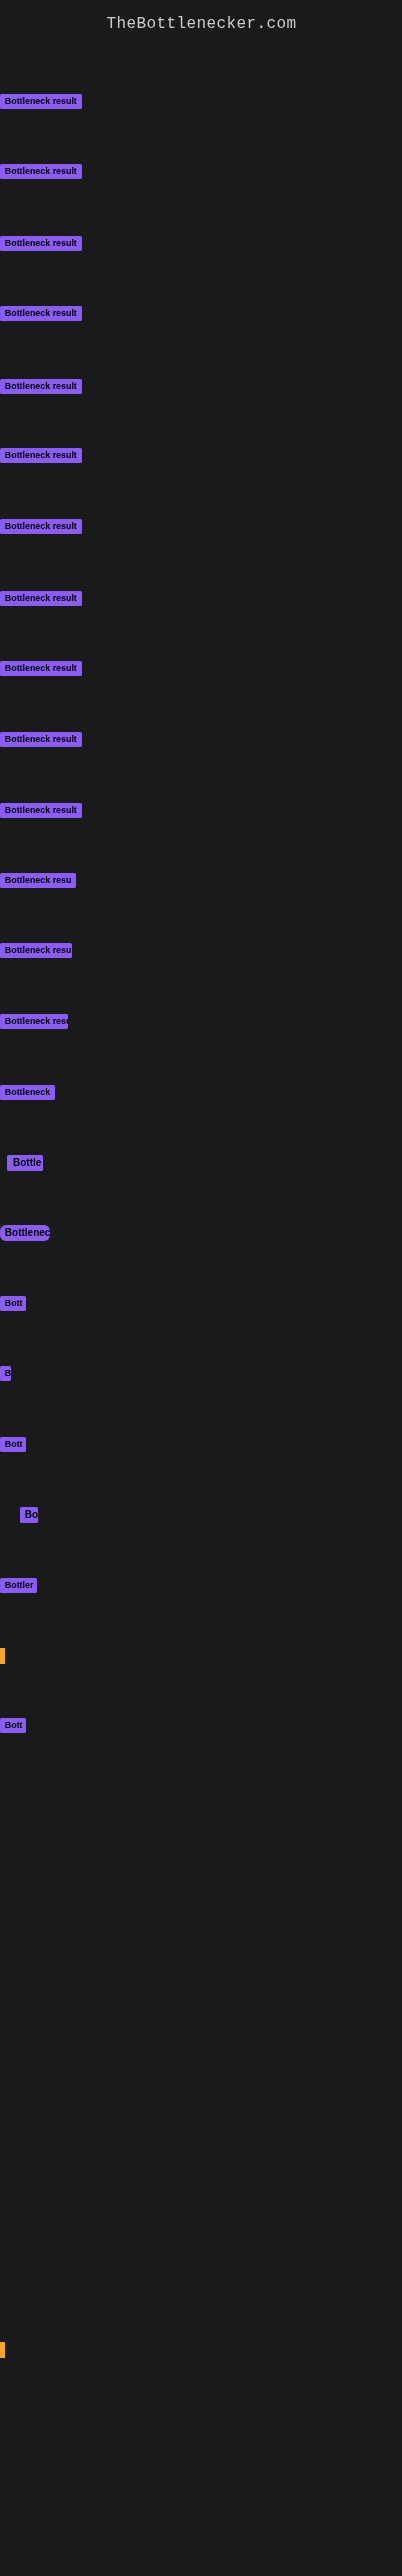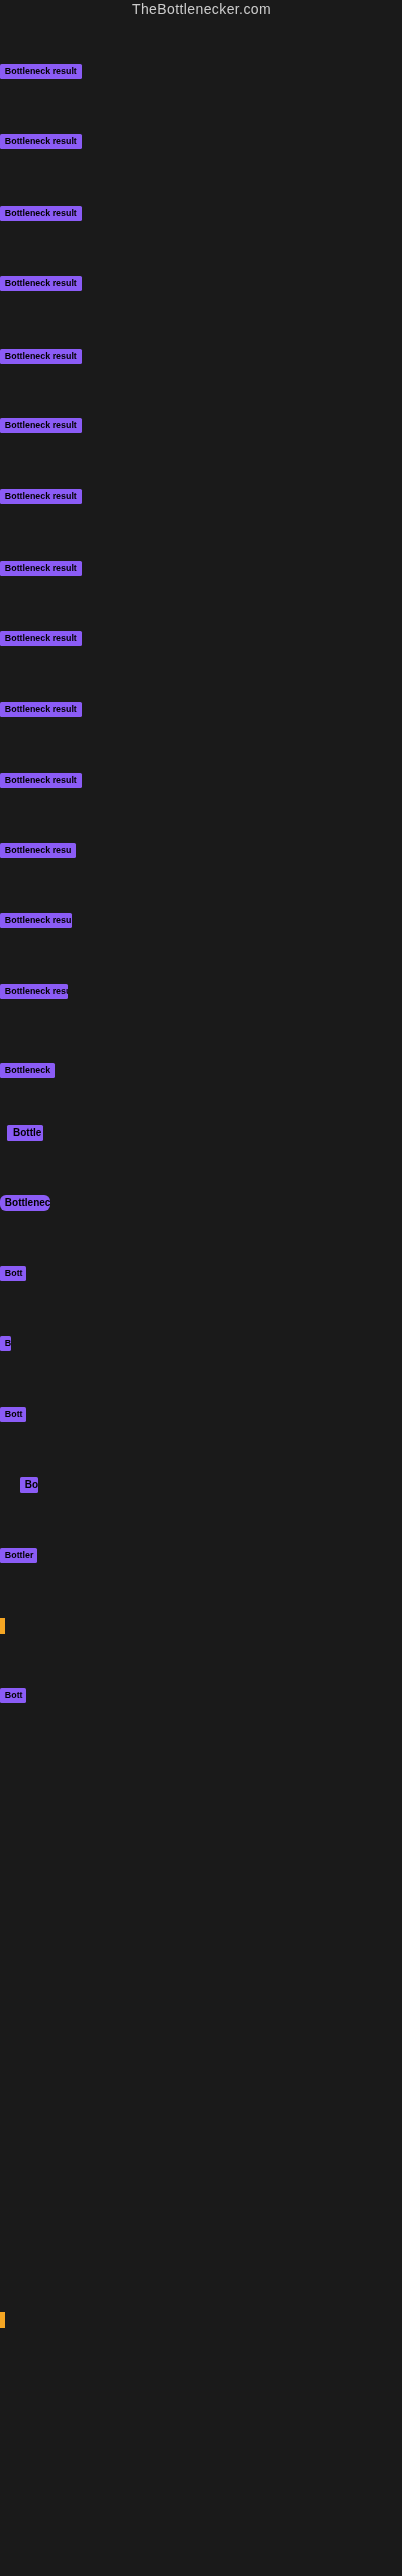--- a/index.html
+++ b/index.html
@@ -12,23 +12,24 @@
       width: 403px;
       min-height: 2576px;
       background-color: #1a1a1a;
       font-family: Arial, sans-serif;
       position: relative;
     }
 
     .site-title {
       text-align: center;
       color: #cccccc;
-      font-size: 14px;
-      padding: 1px 0;
+      font-size: 16px;
+      padding: 15px 0;
       letter-spacing: 0.4px;
+      font-family: Liberation Mono, monospace;
     }
 
     .bottleneck-badge {
       display: inline-block;
       background-color: #8b5cf6;
       color: #000000;
       font-size: 8.9px;
       font-weight: bold;
       padding: 2.4px 4.8px;
       border-radius: 1.6px;
@@ -49,21 +50,21 @@
     <div class="bottleneck-badge" style="position: absolute; top: 331px; left: 0px; max-width: 89px; font-size: 8.9px;">Bottleneck result</div>
     <div class="bottleneck-badge" style="position: absolute; top: 400px; left: 0px; max-width: 89px; font-size: 8.9px;">Bottleneck result</div>
     <div class="bottleneck-badge" style="position: absolute; top: 471px; left: 0px; max-width: 89px; font-size: 8.9px;">Bottleneck result</div>
     <div class="bottleneck-badge" style="position: absolute; top: 543px; left: 0px; max-width: 89px; font-size: 8.9px;">Bottleneck result</div>
     <div class="bottleneck-badge" style="position: absolute; top: 613px; left: 0px; max-width: 89px; font-size: 8.9px;">Bottleneck result</div>
     <div class="bottleneck-badge" style="position: absolute; top: 684px; left: 0px; max-width: 89px; font-size: 8.9px;">Bottleneck result</div>
     <div class="bottleneck-badge" style="position: absolute; top: 755px; left: 0px; max-width: 85px; font-size: 8.9px;">Bottleneck result</div>
     <div class="bottleneck-badge" style="position: absolute; top: 825px; left: 0px; max-width: 76px; font-size: 8.9px;">Bottleneck resu</div>
     <div class="bottleneck-badge" style="position: absolute; top: 895px; left: 0px; max-width: 72px; font-size: 8.9px;">Bottleneck resu</div>
     <div class="bottleneck-badge" style="position: absolute; top: 966px; left: 0px; max-width: 68px; font-size: 8.9px;">Bottleneck resu</div>
-    <div class="bottleneck-badge" style="position: absolute; top: 1037px; left: 0px; max-width: 56px; font-size: 8.9px; margin-top: 8px;">Bottleneck</div>
+    <div class="bottleneck-badge" style="position: absolute; top: 1037px; left: 0px; max-width: 56px; font-size: 8.9px;">Bottleneck</div>
     <div class="bottleneck-badge" style="position: absolute; top: 1107px; left: 7px; max-width: 36px; font-size: 10px; padding-left: 6px;">Bottle</div>
     <div class="bottleneck-badge" style="position: absolute; top: 1177px; left: 0px; max-width: 50px; font-size: 10px; border-radius: 6px;">Bottlenec</div>
     <div class="bottleneck-badge" style="position: absolute; top: 1248px; left: 0px; max-width: 26px; font-size: 8.9px;">Bott</div>
     <div class="bottleneck-badge" style="position: absolute; top: 1318px; left: 0px; max-width: 11.3px; font-size: 8.9px;">B</div>
     <div class="bottleneck-badge" style="position: absolute; top: 1389px; left: 0px; max-width: 26px; font-size: 8.9px;">Bott</div>
     <div class="bottleneck-badge" style="position: absolute; top: 1459px; left: 0px; max-width: 17.7px; font-size: 10px; margin-left: 20px;">Bo</div>
     <div class="bottleneck-badge" style="position: absolute; top: 1530px; left: 0px; max-width: 37px; font-size: 8.9px; text-align: right;">Bottler</div>
     <div style="position: absolute; top: 1600px; left: 0px; width: 4.8px; height: 16px; background-color: rgb(245, 166, 35);"></div>
     <div class="bottleneck-badge" style="position: absolute; top: 1670px; left: 0px; max-width: 26px; font-size: 8.9px;">Bott</div>
     <div style="position: absolute; top: 2294px; left: 0px; width: 4.8px; height: 16px; background-color: rgb(245, 166, 35);"></div>

